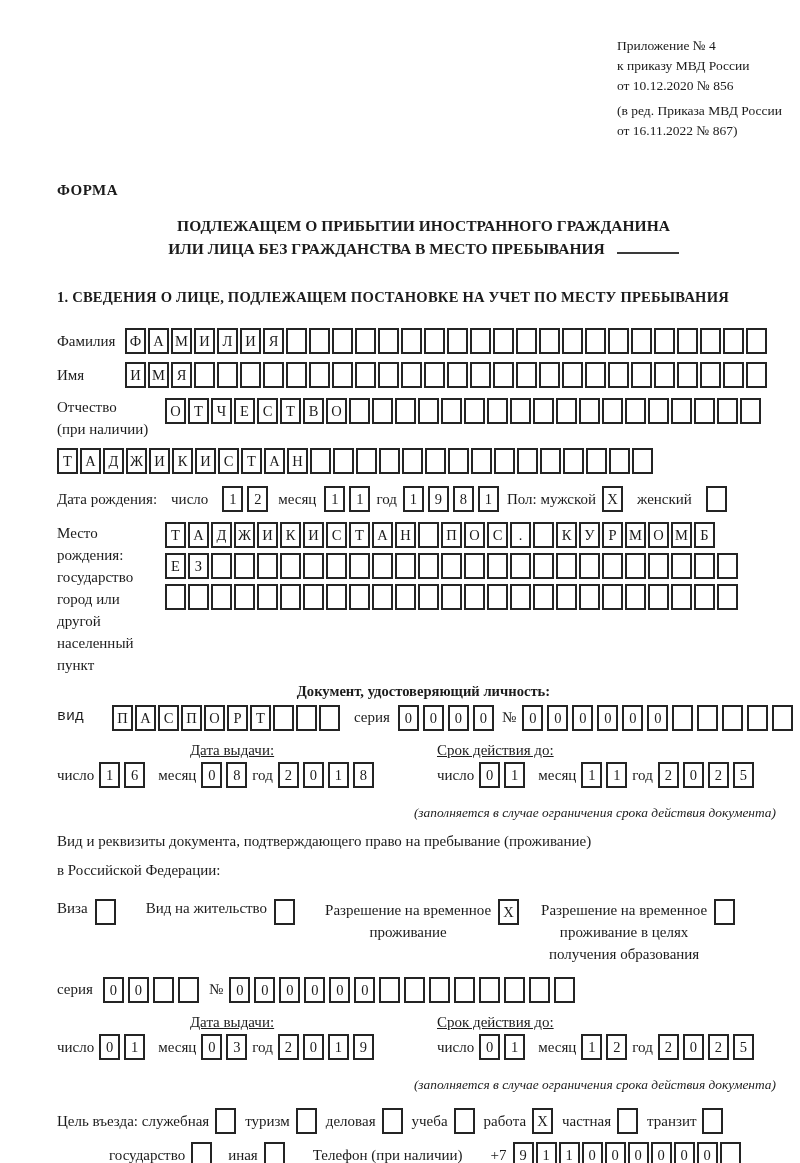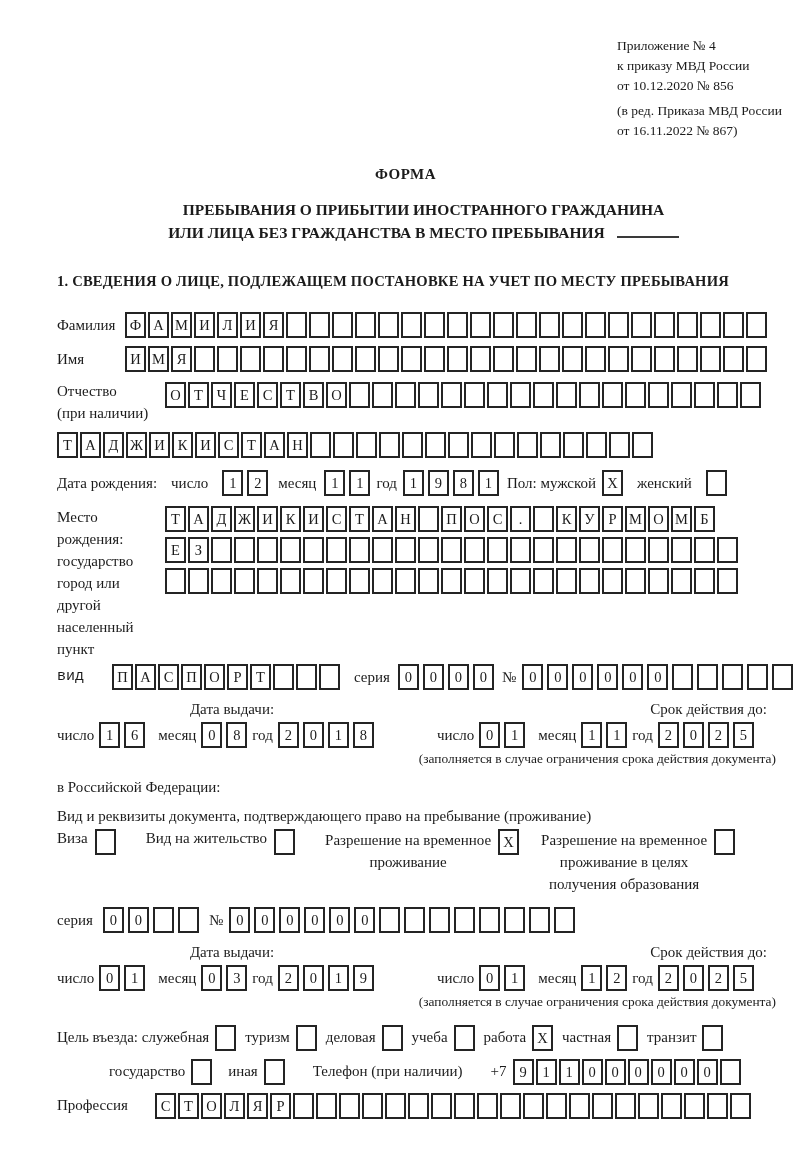--- a/index.html
+++ b/index.html
@@ -6,21 +6,21 @@
   html, body { background: #ffffff; }
   body {
     width: 800px; min-height: 1163px;
     font-family: "Liberation Serif", "DejaVu Serif", serif;
     color: #1b1b1b; font-size: 15px; line-height: 1.25;
   }
   .page { width: 800px; min-height: 1163px; padding: 36px 10px 20px 57px; }
 
   .appendix { margin-left: 560px; font-size: 13.5px; line-height: 1.48; font-family: Liberation Serif, serif; }
   .appendix .rev { margin-top: 5px; }
-  .forma { text-align: center; font-weight: bold; font-size: 15px; margin: 24px 36px 0 0; letter-spacing: .5px; }
+  .forma { text-align: left; font-weight: bold; font-size: 15px; margin: 40px 36px 0 0; letter-spacing: .5px; }
 
   .title { text-align: center; font-weight: bold; font-size: 15.5px; line-height: 1.5; margin: 14px 0 0 0; }
   .blankline { display: inline-block; width: 62px; border-bottom: 2px solid #3a3a3a; margin-left: 12px; }
 
   .sec { font-weight: bold; font-size: 14.6px; margin-top: 28px; letter-spacing: .2px; }
 
   .row { display: flex; align-items: center; margin-top: 8px; }
   .row.top { align-items: flex-start; }
   .boxes { display: flex; gap: 2px; flex-wrap: nowrap; }
   .boxes.g4 { gap: 4px; }
@@ -31,30 +31,30 @@
     font-size: 14.5px;
   }
   .lbl { flex: 0 0 auto; }
   .w68 { width: 68px; } .w108 { width: 108px; } .w121 { width: 121px; }
   .w45 { width: 45px; font-family: Liberation Mono, monospace; } .w98 { width: 98px; font-family: Liberation Serif, serif; }
   .ml6 { margin-left: 6px; } .ml8 { margin-left: 8px; } .ml10 { margin-left: 10px; }
   .ml14 { margin-left: 14px; } .ml28 { margin-left: 28px; }
   .stack { line-height: 22px; }
 
   .dhead { display: flex; margin-top: 10px; }
-  .dhead .h1 { width: 350px; text-align: center; }
-  .dhead .h2 { width: 330px; text-align: right; margin-left: 30px; }
+  .dhead .h1 { width: 350px; text-align: center; text-decoration: underline; }
+  .dhead .h2 { width: 330px; text-align: left; margin-left: 30px; text-decoration: underline; }
   .daterow { display: flex; align-items: center; margin-top: 3px; }
   .dategroup { display: flex; align-items: center; gap: 5px; width: 350px; }
   .dategroup.right { margin-left: 30px; width: 330px; }
-  .note { text-align: right; padding-right: 14px; font-size: 13.4px; margin-top: 3px; }
+  .note { text-align: right; padding-right: 14px; font-size: 13.4px; margin-top: 17px; font-style: italic; }
 
   .para { margin-top: 10px; }
 
-  .cbrow { display: flex; align-items: flex-start; margin-top: 4px; }
+  .cbrow { display: flex; align-items: flex-start; margin-top: 19px; }
   .cbgroup { display: flex; align-items: flex-start; gap: 7px; }
   .cbgroup .boxes { margin-top: 0; }
   .cblabel { text-align: center; line-height: 22px; }
 
   .purposerow { display: flex; align-items: center; margin-top: 14px; }
   .purposerow .boxes { margin-left: 6px; }
   .pgap { margin-left: 9px; }
 </style>
 </head>
 <body>
@@ -64,21 +64,21 @@
   <div class="appendix">
     <div>Приложение № 4</div>
     <div>к приказу МВД России</div>
     <div>от 10.12.2020 № 856</div>
     <div class="rev">(в ред. Приказа МВД России</div>
     <div>от 16.11.2022 № 867)</div>
   </div>
   <div class="forma">ФОРМА</div>
 
   <div class="title">
-    <div>ПРЕБЫВАНИЯ О ПРИБЫТИИ ИНОСТРАННОГО ГРАЖДАНИНА</div>
+    <div>ПОДЛЕЖАЩЕМ О ПРИБЫТИИ ИНОСТРАННОГО ГРАЖДАНИНА</div>
     <div><span>ИЛИ ЛИЦА БЕЗ ГРАЖДАНСТВА В МЕСТО ПРЕБЫВАНИЯ</span><span class="blankline"></span></div>
   </div>
 
   <div class="sec">1. СВЕДЕНИЯ О ЛИЦЕ, ПОДЛЕЖАЩЕМ ПОСТАНОВКЕ НА УЧЕТ ПО МЕСТУ ПРЕБЫВАНИЯ</div>
 
   <div class="row" style="margin-top:22px">
     <span class="lbl w68">Фамилия</span>
     <span class="boxes">
         <span class="cell">Ф</span>
         <span class="cell">А</span>
@@ -324,20 +324,21 @@
           <span class="cell"></span>
           <span class="cell"></span>
           <span class="cell"></span>
           <span class="cell"></span>
           <span class="cell"></span>
           <span class="cell"></span>
         </span>
     </span>
   </div>
 
+  <div style="text-align:center; font-weight:bold; margin-top:6px; font-size:14.6px">Документ, удостоверяющий личность:</div>
 
   <div class="row" style="margin-top:4px">
     <span class="lbl w45">вид</span>
     <span class="boxes ml10">
         <span class="cell">П</span>
         <span class="cell">А</span>
         <span class="cell">С</span>
         <span class="cell">П</span>
         <span class="cell">О</span>
         <span class="cell">Р</span>
@@ -408,22 +409,22 @@
       <span class="boxes g4">
           <span class="cell">2</span>
           <span class="cell">0</span>
           <span class="cell">2</span>
           <span class="cell">5</span>
         </span>
     </span>
   </div>
   <div class="note">(заполняется в случае ограничения срока действия документа)</div>
 
+  <div class="para">Вид и реквизиты документа, подтверждающего право на пребывание (проживание)</div>
   <div class="para">в Российской Федерации:</div>
-  <div class="para">Вид и реквизиты документа, подтверждающего право на пребывание (проживание)</div>
 
   <div class="cbrow">
     <span class="cbgroup">
       <span class="lbl">Виза</span>
       <span class="boxes">
           <span class="cell"></span>
         </span>
     </span>
     <span class="cbgroup" style="margin-left:30px">
       <span class="lbl">Вид на жительство</span>

